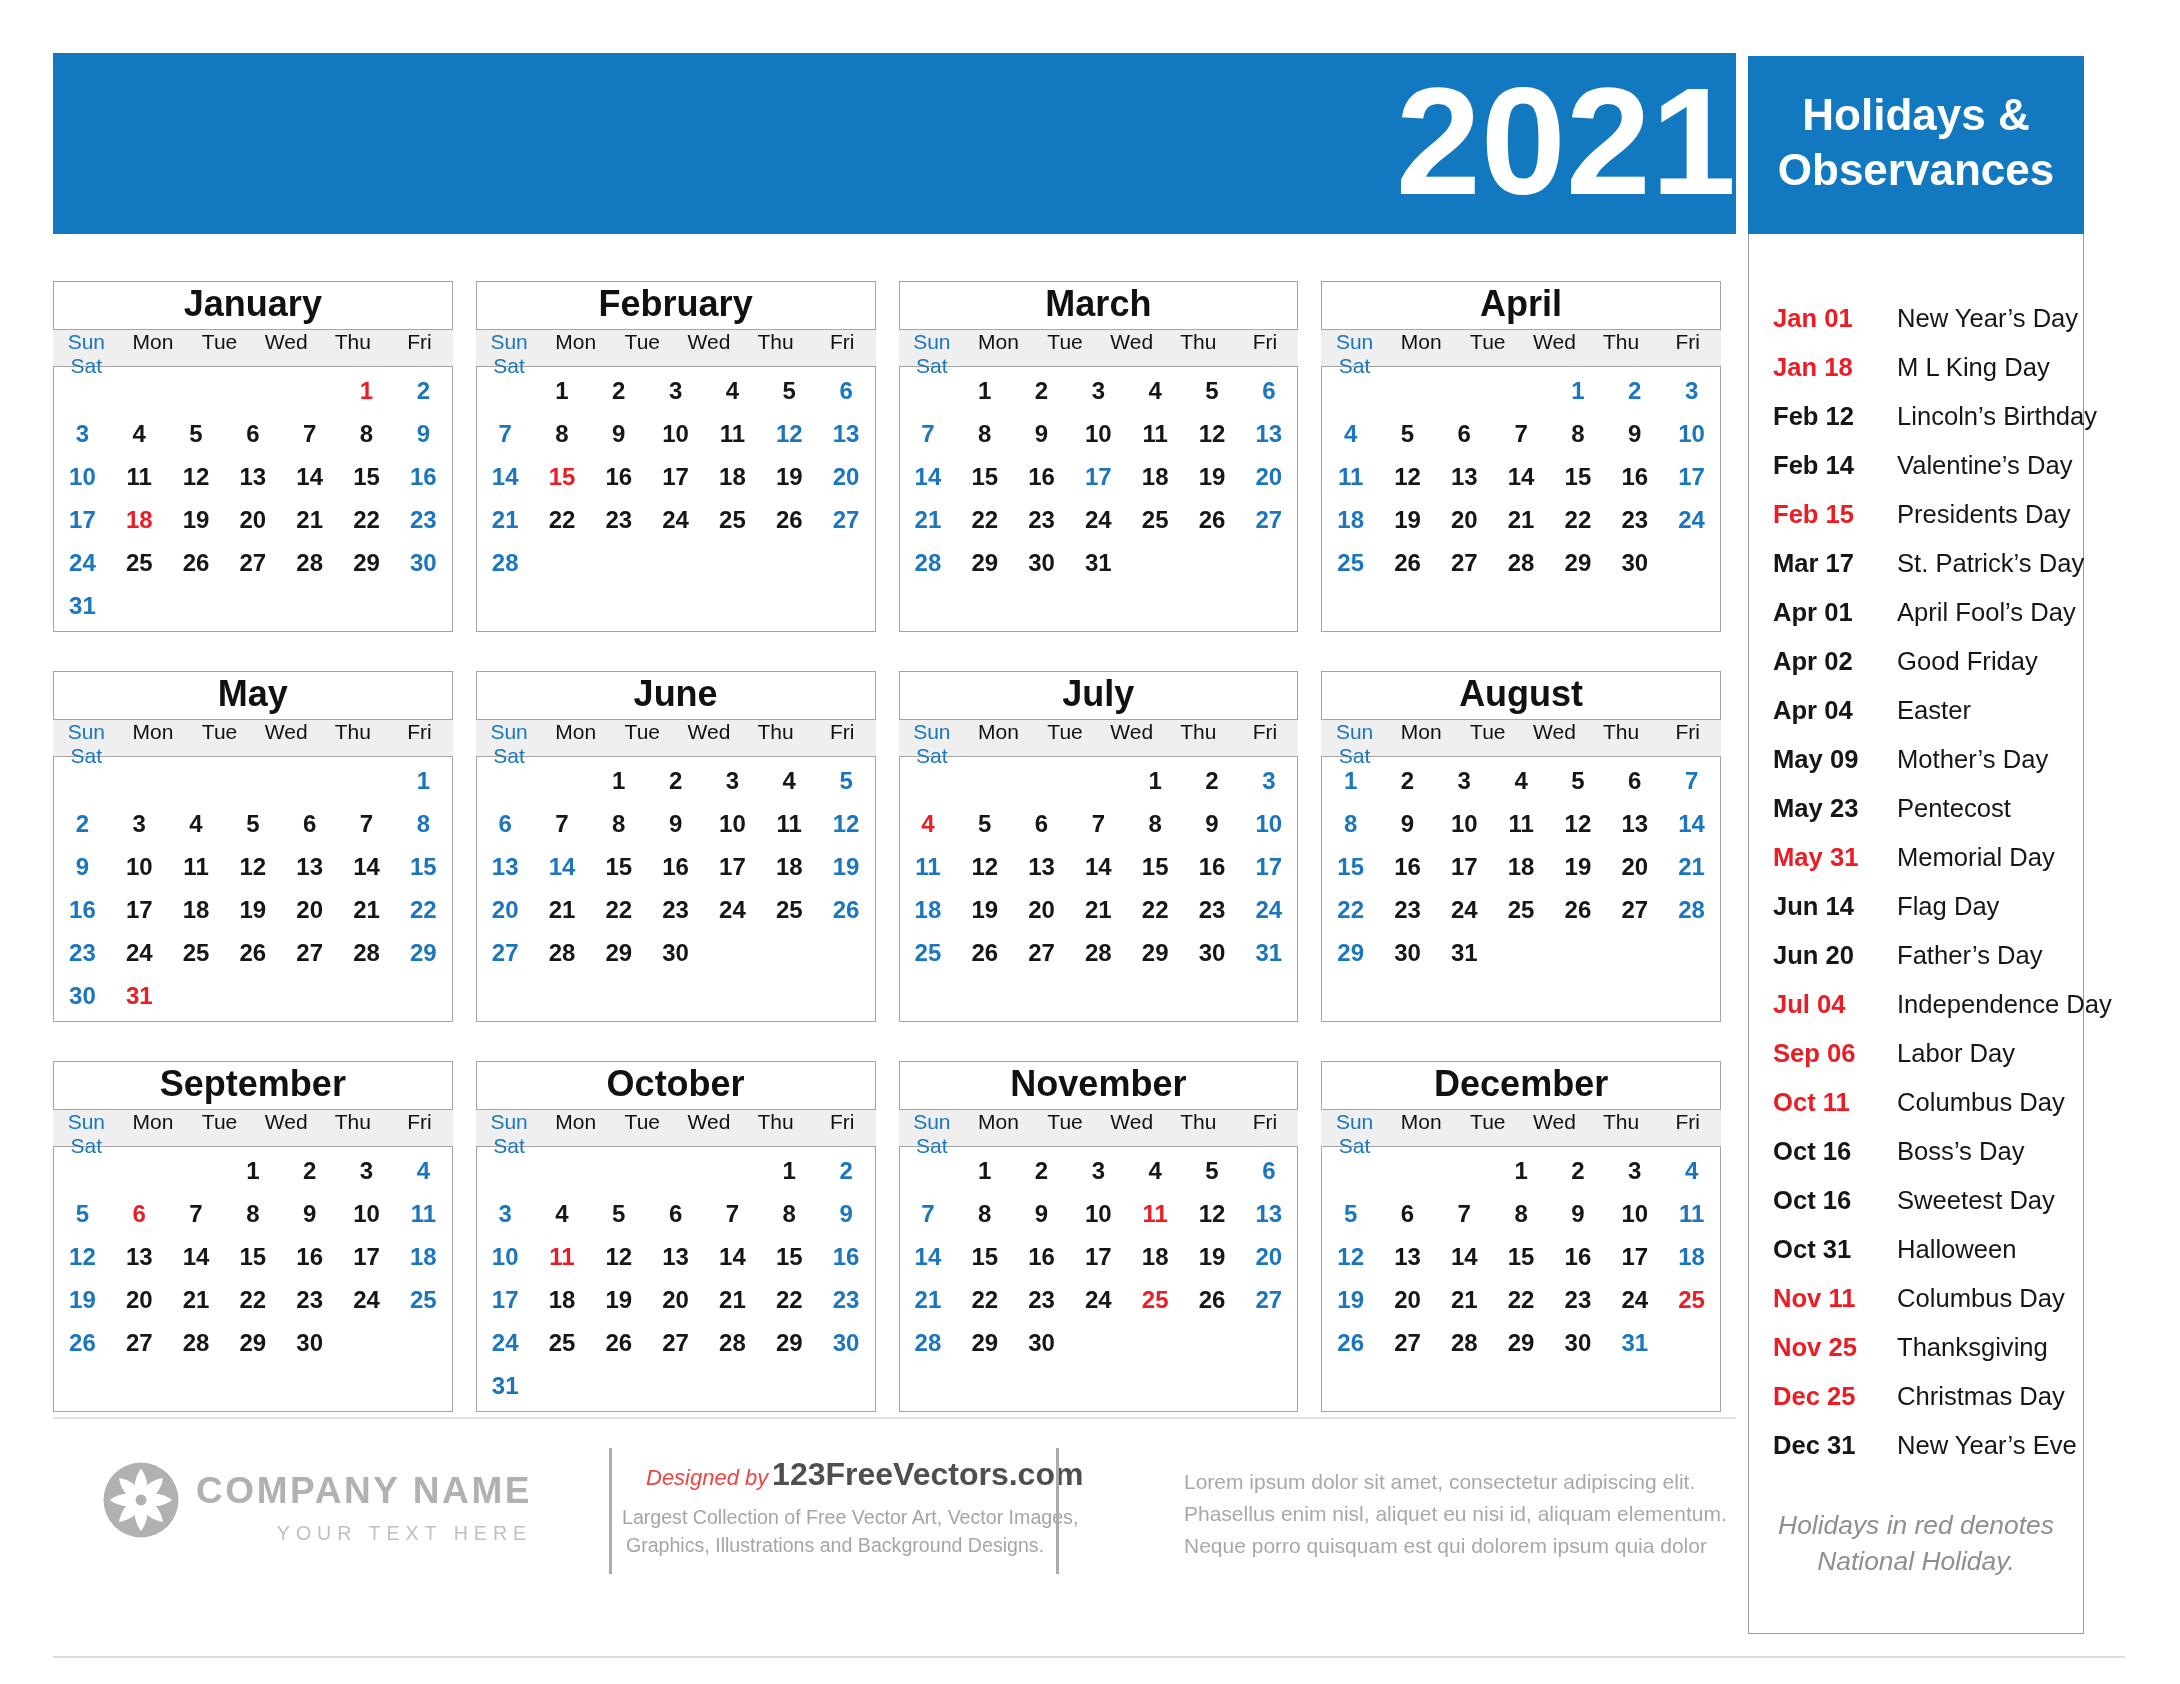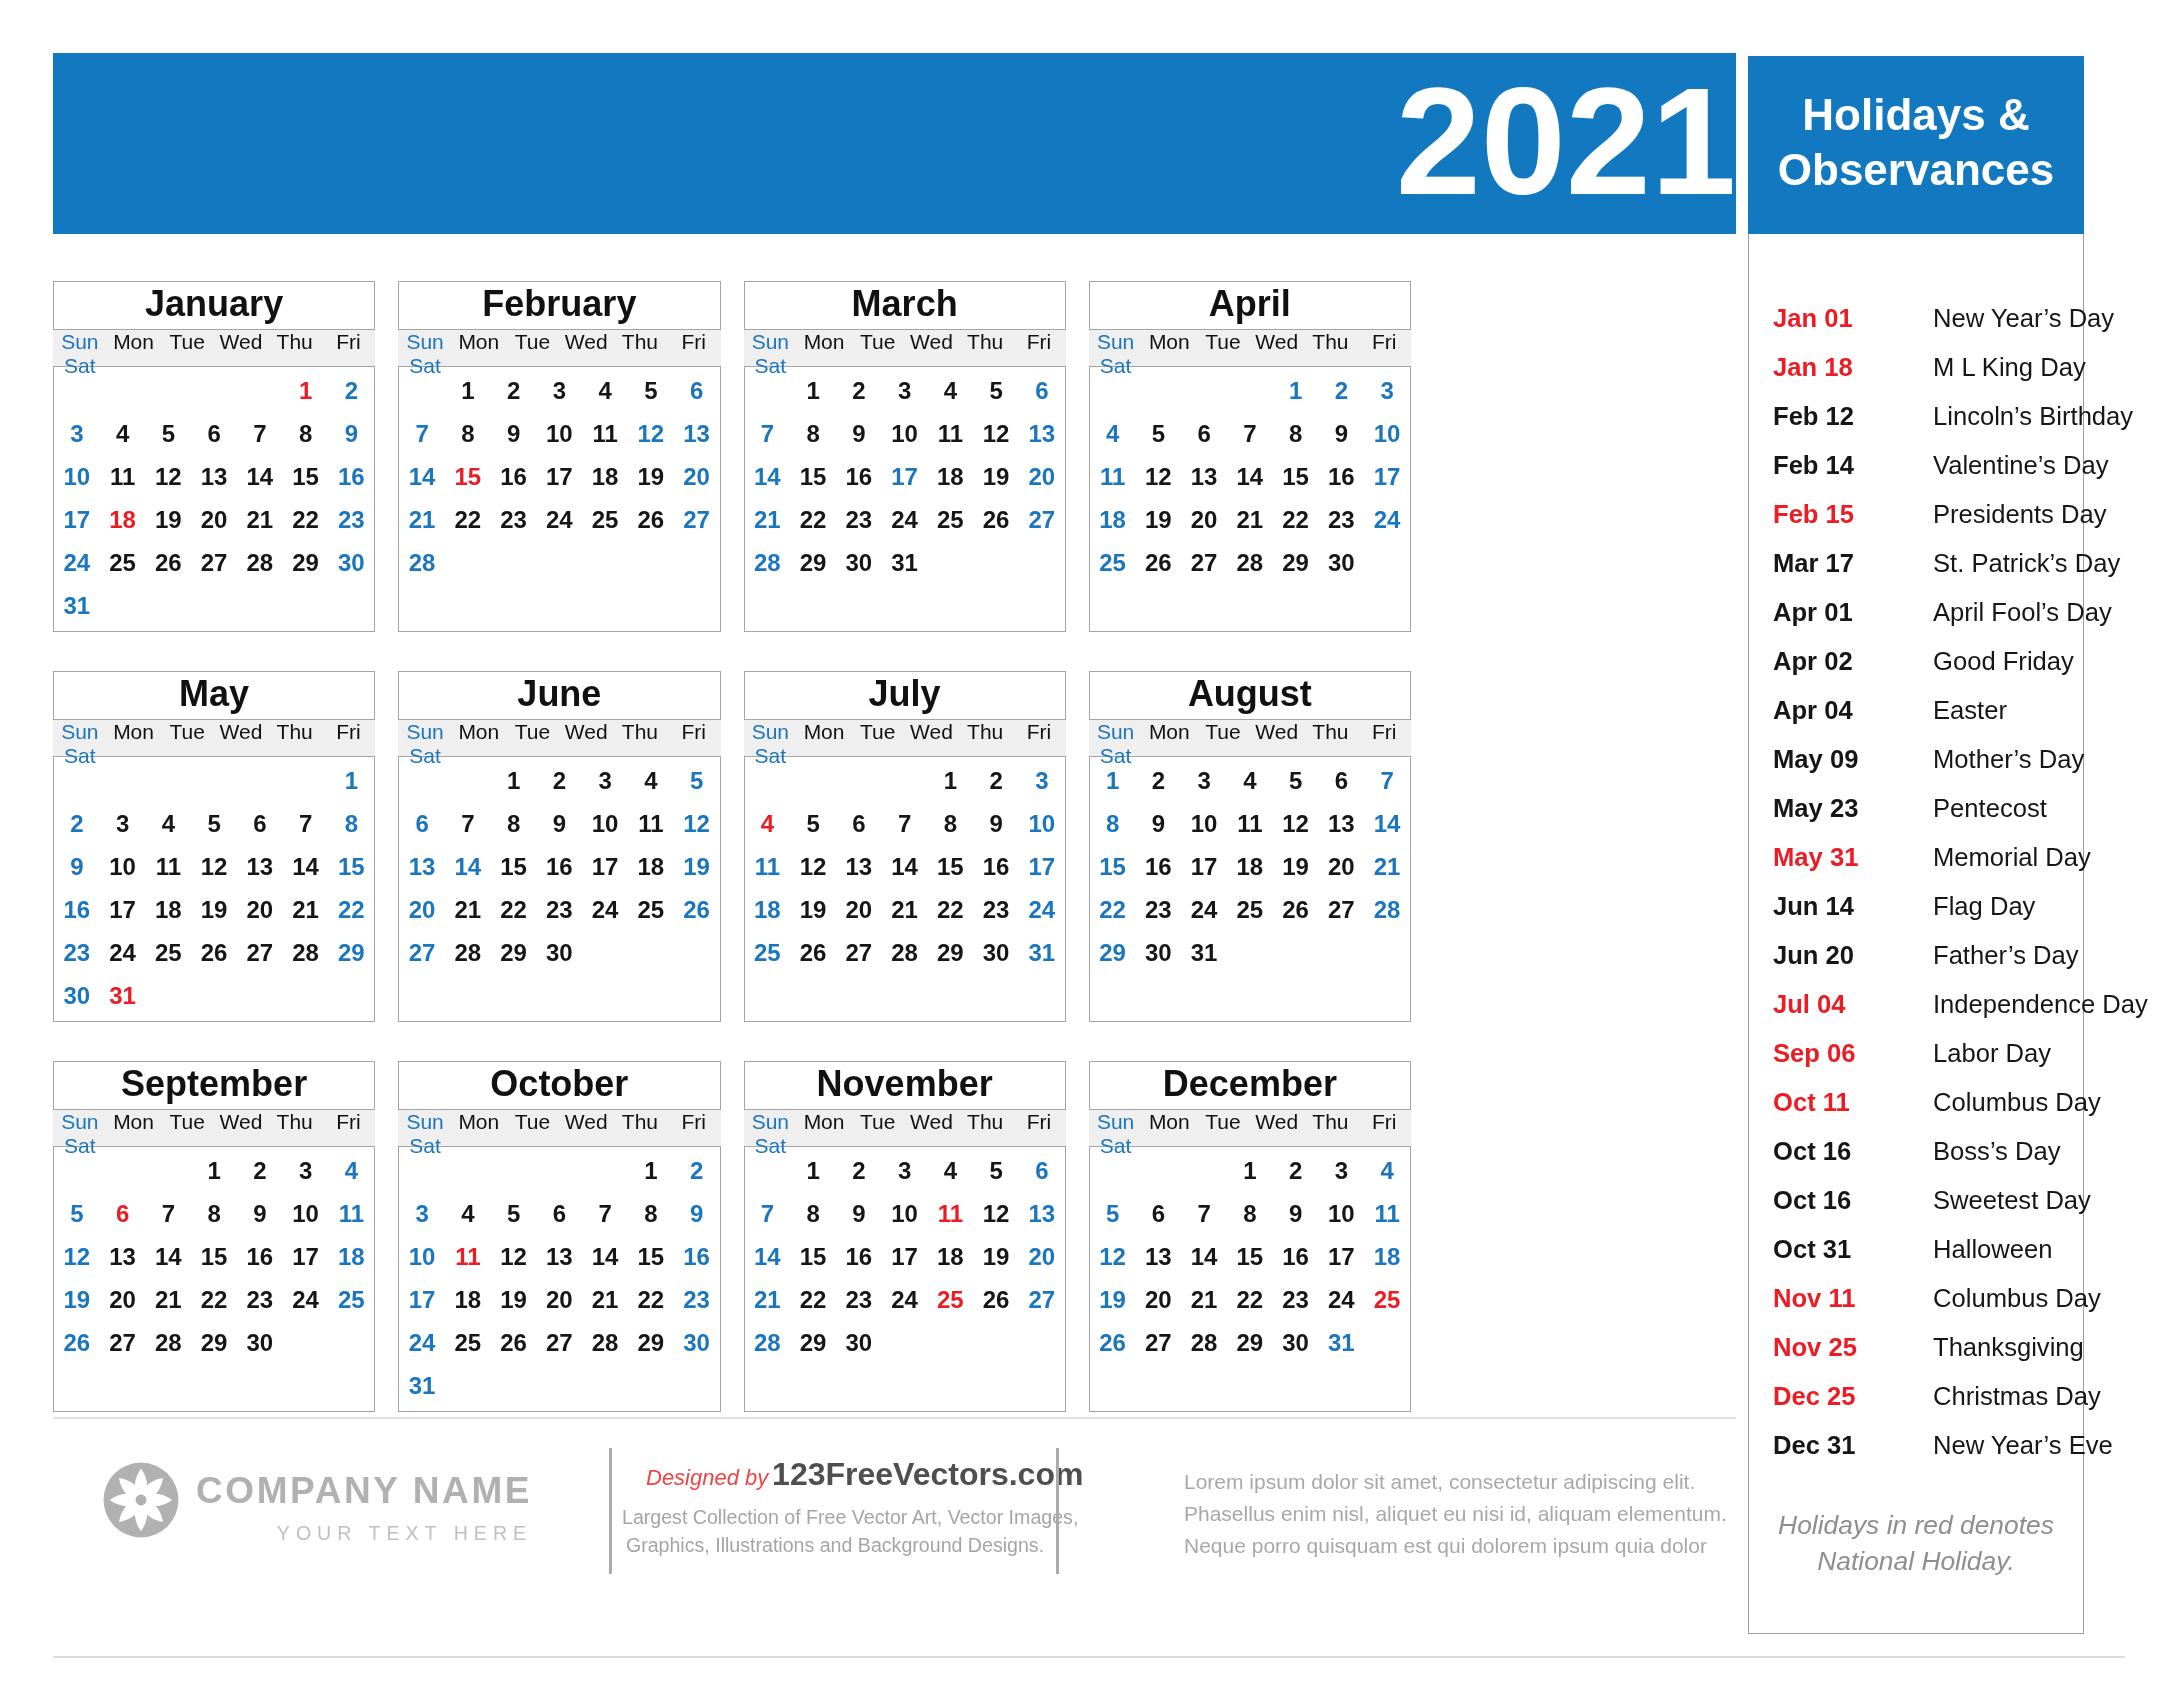--- a/index.html
+++ b/index.html
@@ -12,28 +12,28 @@
   
   .banner{position:absolute;left:53px;top:53px;width:1683px;height:181px;background:var(--blue);
           color:#fff;font-weight:bold;font-size:153px;text-align:right;line-height:175px;}
   
   .sidebar{position:absolute;left:1748px;top:56px;width:336px;}
   .sidebar-header{box-sizing:border-box;height:178px;background:var(--blue);color:#fff;
                   font-size:44px;font-weight:bold;text-align:center;padding-top:31px;line-height:55px;}
   .sidebar-body{box-sizing:border-box;border:1.7px solid #9c9c9c;border-top:none;height:1400px;
                 background:#fff;padding-top:60px;}
   .holiday-list{padding-left:24px;}
-  .holiday-row{display:flex;align-items:center;height:49px;font-size:25.6px;gap:36px;}
+  .holiday-row{display:flex;align-items:center;height:49px;font-size:25.6px;}
   .holiday-date{flex:none;width:102px;font-weight:bold;color:var(--ink);}
   .holiday-date.national{color:var(--red);}
   .holiday-name{color:var(--ink);padding-left:22px;white-space:nowrap;}
   .sidebar-note{margin-top:37px;text-align:center;font-style:italic;color:#8e8e8e;
                 font-size:26.4px;line-height:36px;}
   
-  .months{position:absolute;left:53px;top:281px;width:1358px;display:grid;
+  .months{position:absolute;left:53px;top:281px;width:1668px;display:grid;
           grid-template-columns:repeat(4,1fr);column-gap:23px;row-gap:39px;}
   .month-title{box-sizing:border-box;height:49px;border:1.7px solid var(--border);background:#fff;
                text-align:center;font-size:36px;font-weight:bold;color:#111;line-height:44px;}
   .month-days{height:36px;background:#efefef;display:grid;grid-template-columns:repeat(6,1fr);
               align-items:center;text-align:center;font-size:21px;font-weight:normal;color:#111;}
   .month-days .we{color:var(--weblue);}
   .month-dates{box-sizing:border-box;height:266px;border:1.7px solid var(--border);background:#fff;
                display:grid;grid-template-columns:repeat(7,1fr);grid-auto-rows:43px;padding-top:1.7px;}
   .date-cell{text-align:center;line-height:43px;font-size:24px;font-weight:bold;color:var(--ink);}
   .date-cell.we{color:var(--weblue);}

